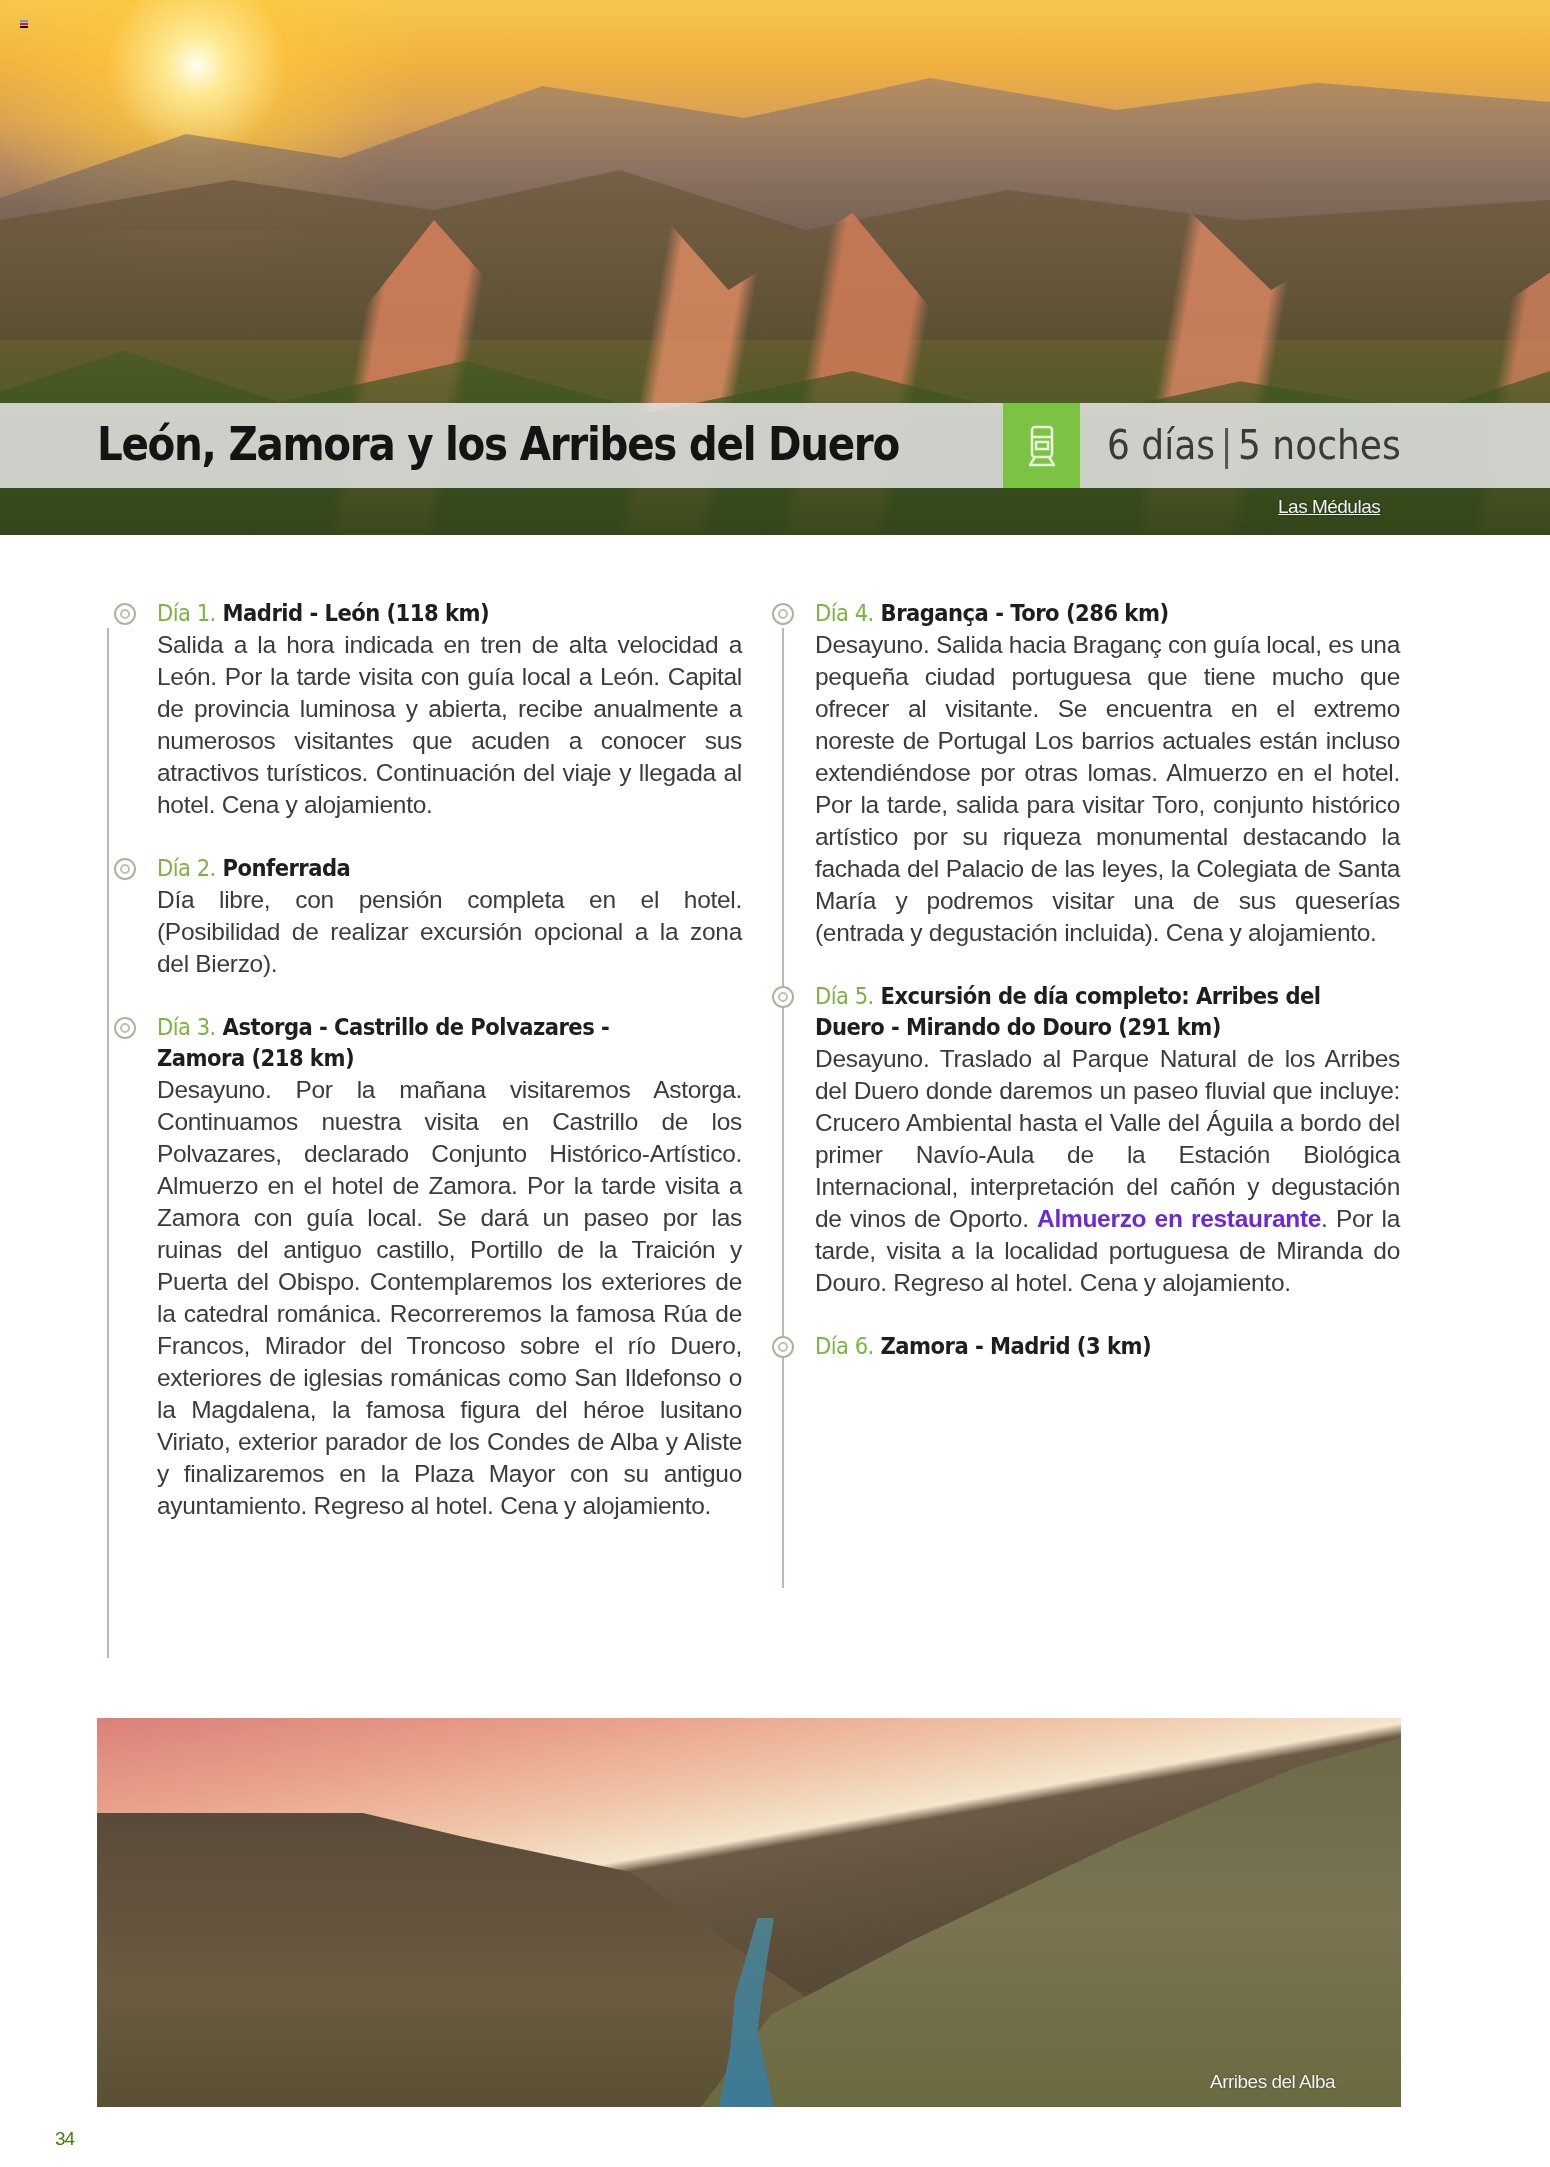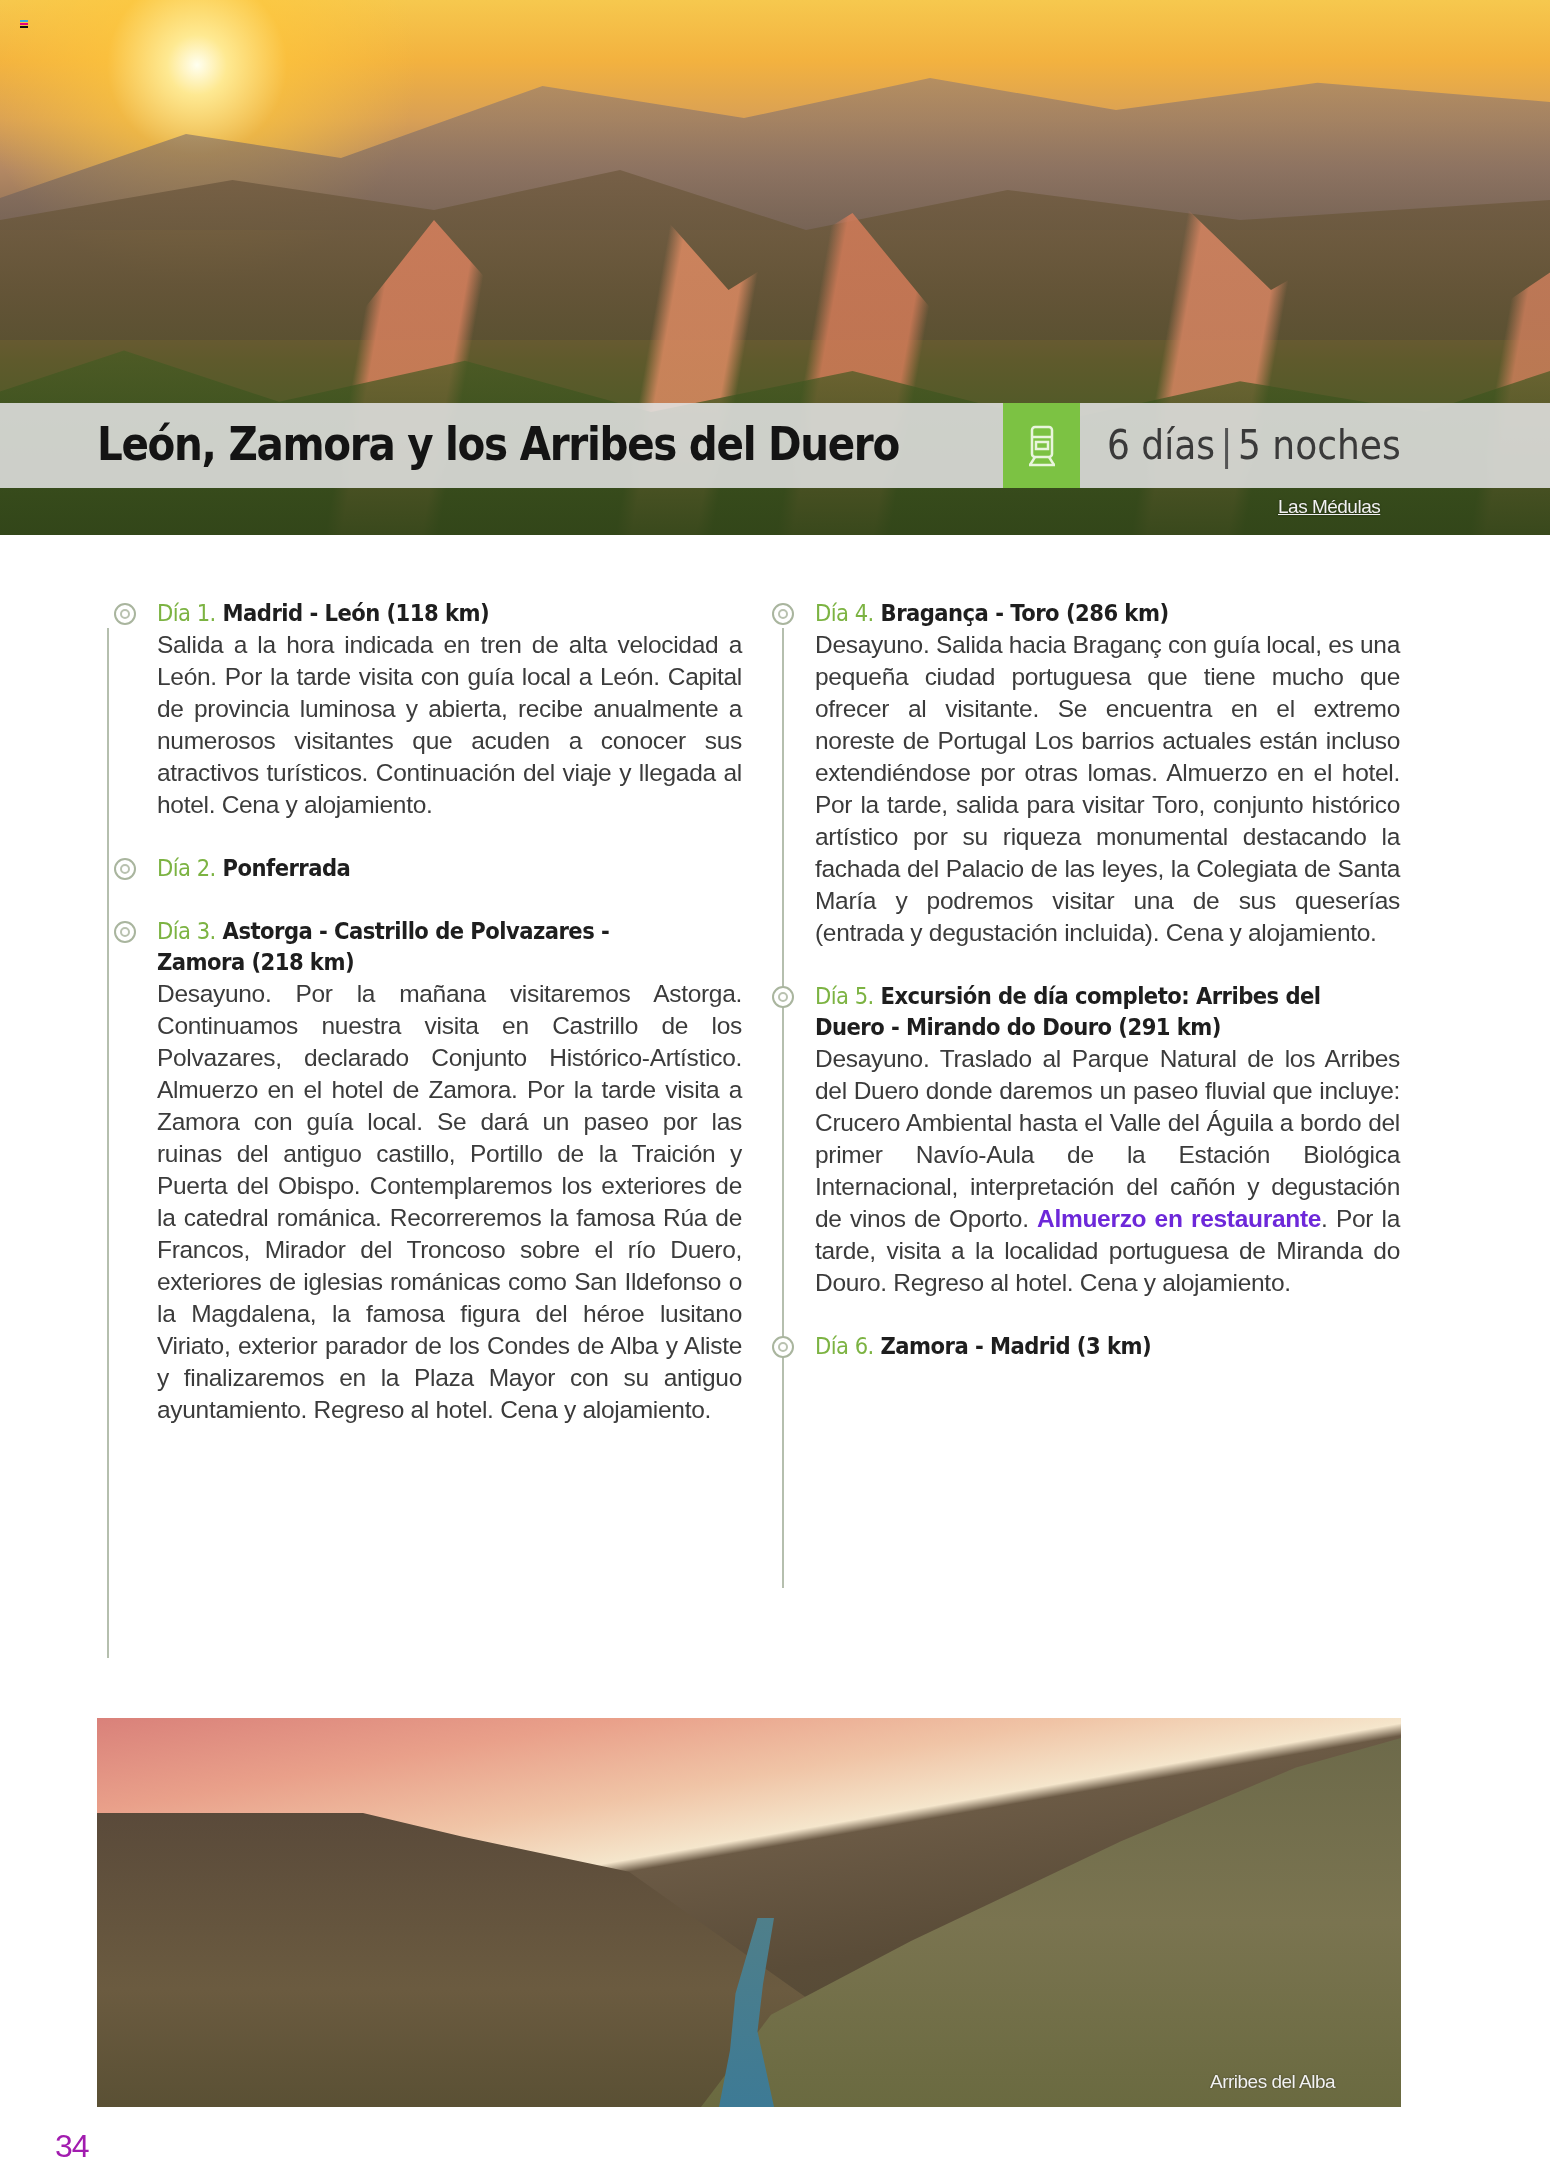--- a/index.html
+++ b/index.html
@@ -35,21 +35,21 @@
   .marker::after { content:""; width:10px; height:10px; border-radius:50%; border:2px solid #b9c2b0; box-sizing:border-box; }
   .day-head { font-family:"DejaVu Sans", sans-serif; font-weight:bold; font-size:23px; line-height:31px; color:#1e1e1e; letter-spacing:-0.6px; transform:scaleX(0.92); transform-origin:left center; width:660px; }
   .day-head .dnum { color:#7cb342; font-weight:normal; }
   .day-body { font-family:"Liberation Sans", sans-serif; font-size:24.5px; line-height:32px; color:#3b3b3b; text-align:justify; width:585px; letter-spacing:-0.3px; }
   .day-body b { color:#6d28d9; }
   .bottom-photo { position:absolute; left:97px; top:1718px; width:1304px; height:389px; overflow:hidden;
     background:linear-gradient(170deg, #d9817a 0%, #e9a08a 15%, #f0c4a6 28%, #f5e6cc 38%, #6b5a45 40%, #5a4c38 60%, #4a4a30 100%); }
   .bottom-photo .hill-left { position:absolute; left:0; top:95px; width:760px; height:294px; background:linear-gradient(180deg, #5a4a3a, #6b5b40 60%, #5a5034); clip-path:polygon(0 0, 35% 0, 48% 8%, 70% 20%, 100% 75%, 100% 100%, 0 100%); }
   .bottom-photo .hill-right { position:absolute; right:0; top:20px; width:700px; height:369px; background:linear-gradient(180deg, #6d6a4a, #7a7450 50%, #6a6a40); clip-path:polygon(100% 0, 100% 100%, 0 100%, 10% 75%, 30% 55%, 60% 28%, 85% 8%); }
   .bottom-photo .river { position:absolute; left:600px; top:200px; width:110px; height:189px; background:linear-gradient(180deg, #4f7f8a, #3d7a95); clip-path:polygon(55% 0, 70% 0, 60% 35%, 55% 60%, 70% 100%, 20% 100%, 30% 70%, 35% 40%); }
-  .page-number { position:absolute; left:55px; top:2128px; font-family:"Liberation Sans", sans-serif; font-size:32px; color:#a21caf; letter-spacing:-1px; }
+  .page-number { position:absolute; left:55px; top:2128px; font-family:"Liberation Sans", sans-serif; font-size:19px; color:#4d7c0f; letter-spacing:-1px; }
 </style>
 </head>
 <body>
 
 <div class="hero">
   <div class="ridge ridge1"></div>
   <div class="ridge ridge2"></div>
   <div class="rocks"></div>
   <div class="forest"></div>
 </div>
@@ -85,20 +85,21 @@
 <div class="timeline-line" style="left:107px; top:628px; height:1030px;"></div>
 <div class="col left">
   <div class="day">
     <span class="marker"></span>
     <div class="day-head"><span class="dnum">Día 1.</span> <span>Madrid - León (118 km)</span></div>
     <div class="day-body">Salida a la hora indicada en tren de alta velocidad a León. Por la tarde visita con guía local a León. Capital de provincia luminosa y abierta, recibe anualmente a numerosos visitantes que acuden a conocer sus atractivos turísticos. Continuación del viaje y llegada al hotel. Cena y alojamiento.</div>
   </div>
   <div class="day" style="margin-top:32px;">
     <span class="marker"></span>
     <div class="day-head"><span class="dnum">Día 2.</span> <span>Ponferrada</span></div>
+    <div class="day-body">Día libre, con pensión completa en el hotel. (Posibilidad de realizar excursión opcional a la zona del Bierzo).</div>
   </div>
   <div class="day" style="margin-top:32px;">
     <span class="marker"></span>
     <div class="day-head" style="width:560px;"><span class="dnum">Día 3.</span> <span>Astorga - Castrillo de Polvazares - Zamora (218 km)</span></div>
     <div class="day-body">Desayuno. Por la mañana visitaremos Astorga. Continuamos nuestra visita en Castrillo de los Polvazares, declarado Conjunto Histórico-Artístico. Almuerzo en el hotel de Zamora. Por la tarde visita a Zamora con guía local. Se dará un paseo por las ruinas del antiguo castillo, Portillo de la Traición y Puerta del Obispo. Contemplaremos los exteriores de la catedral románica. Recorreremos la famosa Rúa de Francos, Mirador del Troncoso sobre el río Duero, exteriores de iglesias románicas como San Ildefonso o la Magdalena, la famosa figura del héroe lusitano Viriato, exterior parador de los Condes de Alba y Aliste y finalizaremos en la Plaza Mayor con su antiguo ayuntamiento. Regreso al hotel. Cena y alojamiento.</div>
   </div>
 </div>
 
 <div class="timeline-line" style="left:782px; top:628px; height:960px;"></div>
 <div class="col right">

